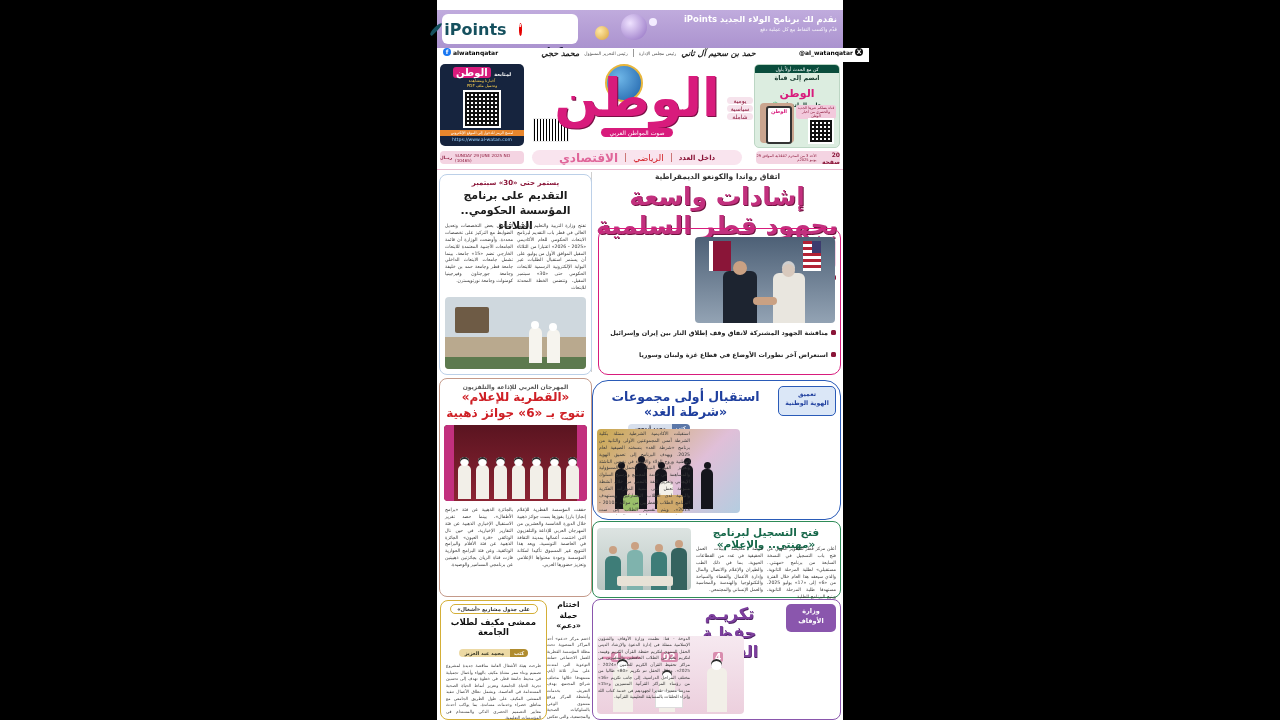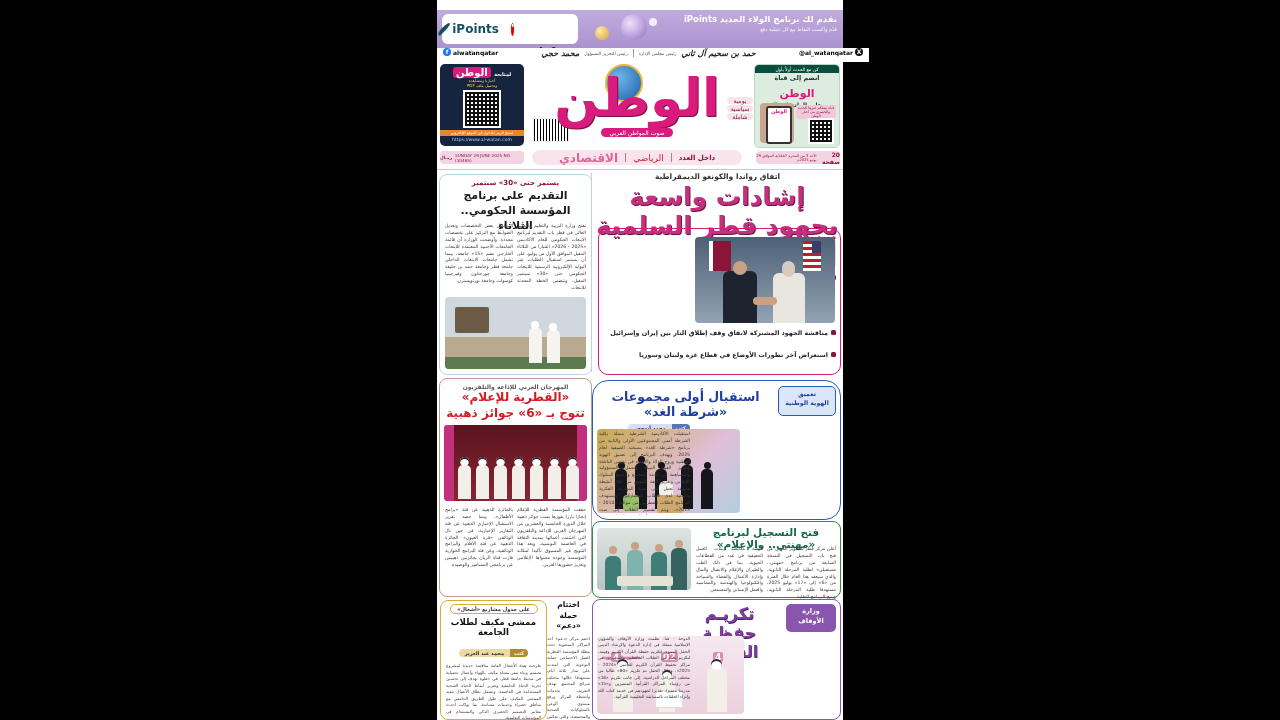--- a/index.html
+++ b/index.html
@@ -4,21 +4,21 @@
 <style>
   html,body{margin:0;padding:0;background:#000;width:1280px;height:720px;overflow:hidden;
     font-family:"DejaVu Sans",sans-serif;}
   .abs{position:absolute;}
   .page{position:absolute;left:437px;top:0;width:406px;height:720px;background:#fff;}
   .rtl{direction:rtl;}
   
   .banner{left:0;top:10px;width:406px;height:38px;background:linear-gradient(180deg,#c0abdd,#ab93cf);}
   .logo-panel{left:5px;top:4px;width:136px;height:30px;background:#fff;border-radius:6px;display:flex;align-items:center;justify-content:center;gap:6px;}
   .ip-bird{width:12px;height:12px;border:2.5px solid #15505e;border-radius:50% 50% 0 50%;transform:rotate(45deg);}
-  .ip-txt{font-weight:bold;color:#15505e;font-size:12px;}
+  .ip-txt{font-weight:bold;color:#15505e;font-size:16px;}
   .vdivider{width:1px;height:20px;background:#c8c8c8;}
   .vf-circle{width:13px;height:13px;border-radius:50%;background:#e60000;color:#fff;font-size:11px;font-weight:bold;text-align:center;line-height:11px;}
   .vf-txt{font-weight:bold;color:#1b1b3a;font-size:11px;margin-top:45px;}
   .mascot{left:150px;top:2px;width:80px;height:34px;}
   .planet{position:absolute;border-radius:50%;}
   .banner-text{right:6px;top:4px;width:170px;text-align:right;color:#fff;}
   .banner-title{font-size:8.5px;font-weight:bold;}
   .banner-sub{font-size:5px;opacity:.9;margin-top:2px;}
   
   .social{left:0;top:48px;width:432px;height:14px;background:#fff;display:flex;align-items:flex-start;font-size:6px;}

